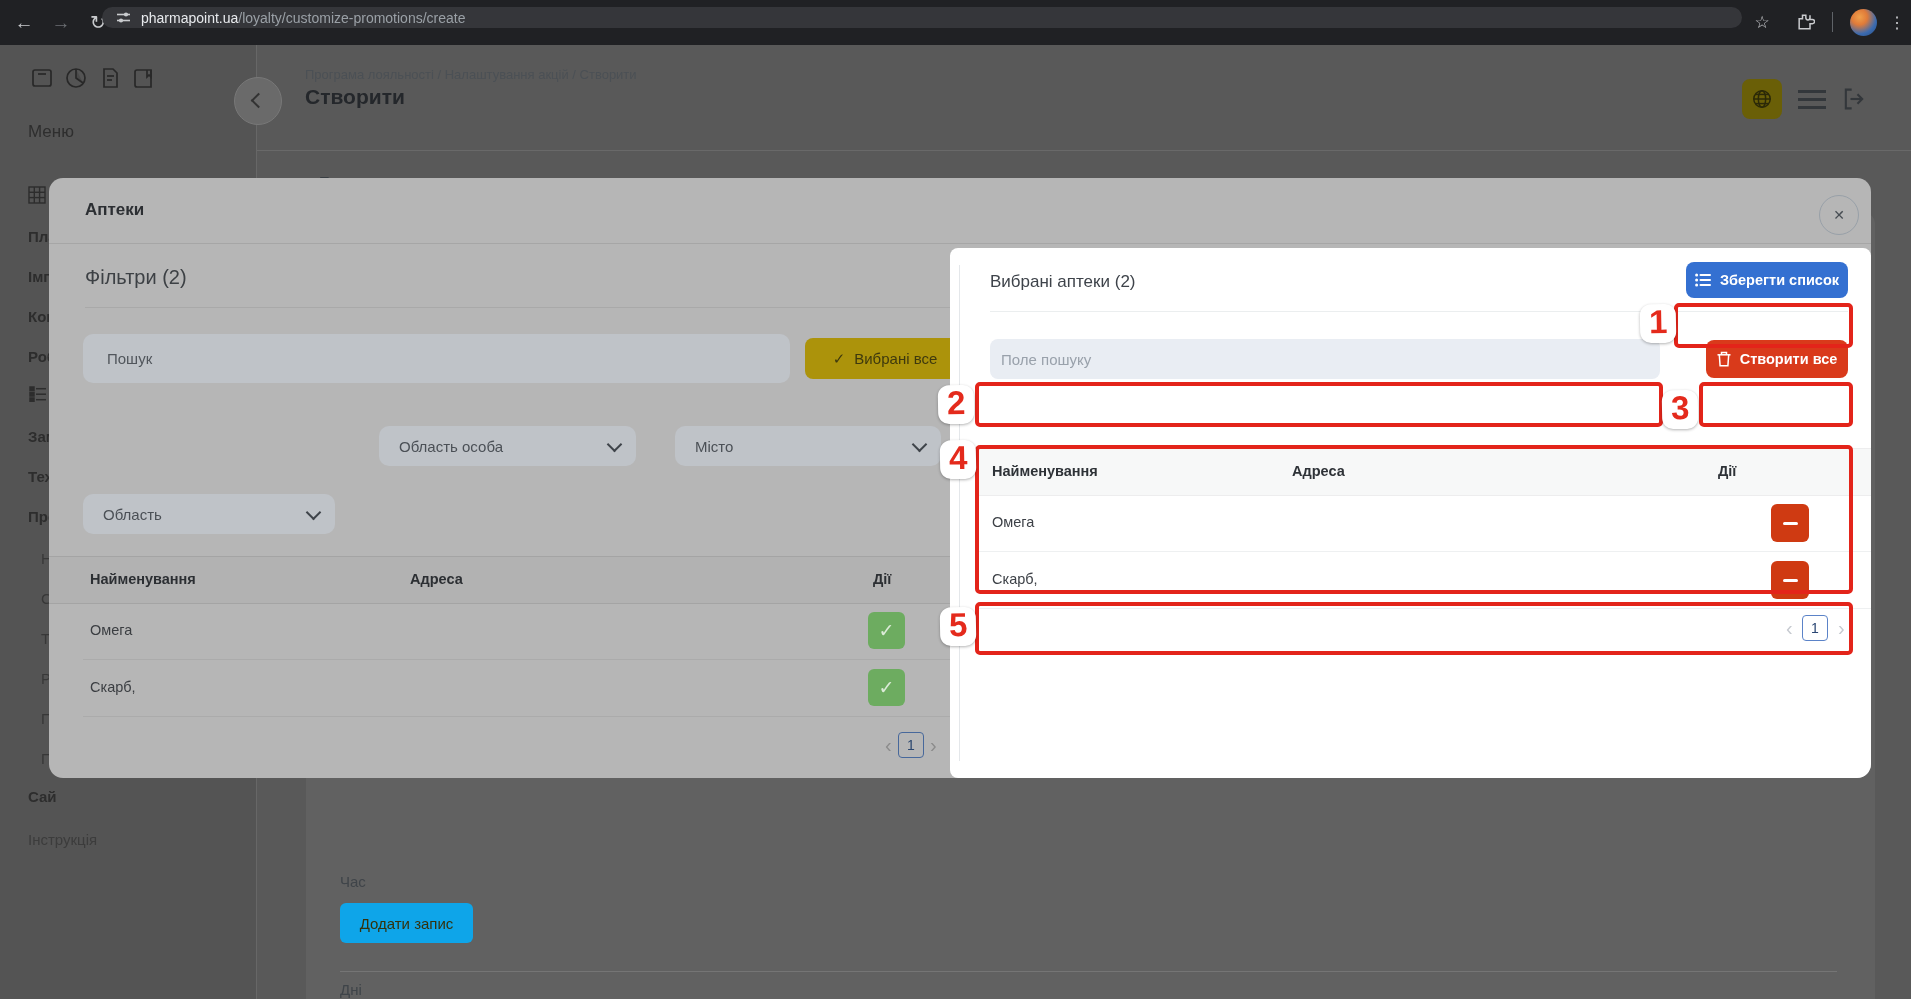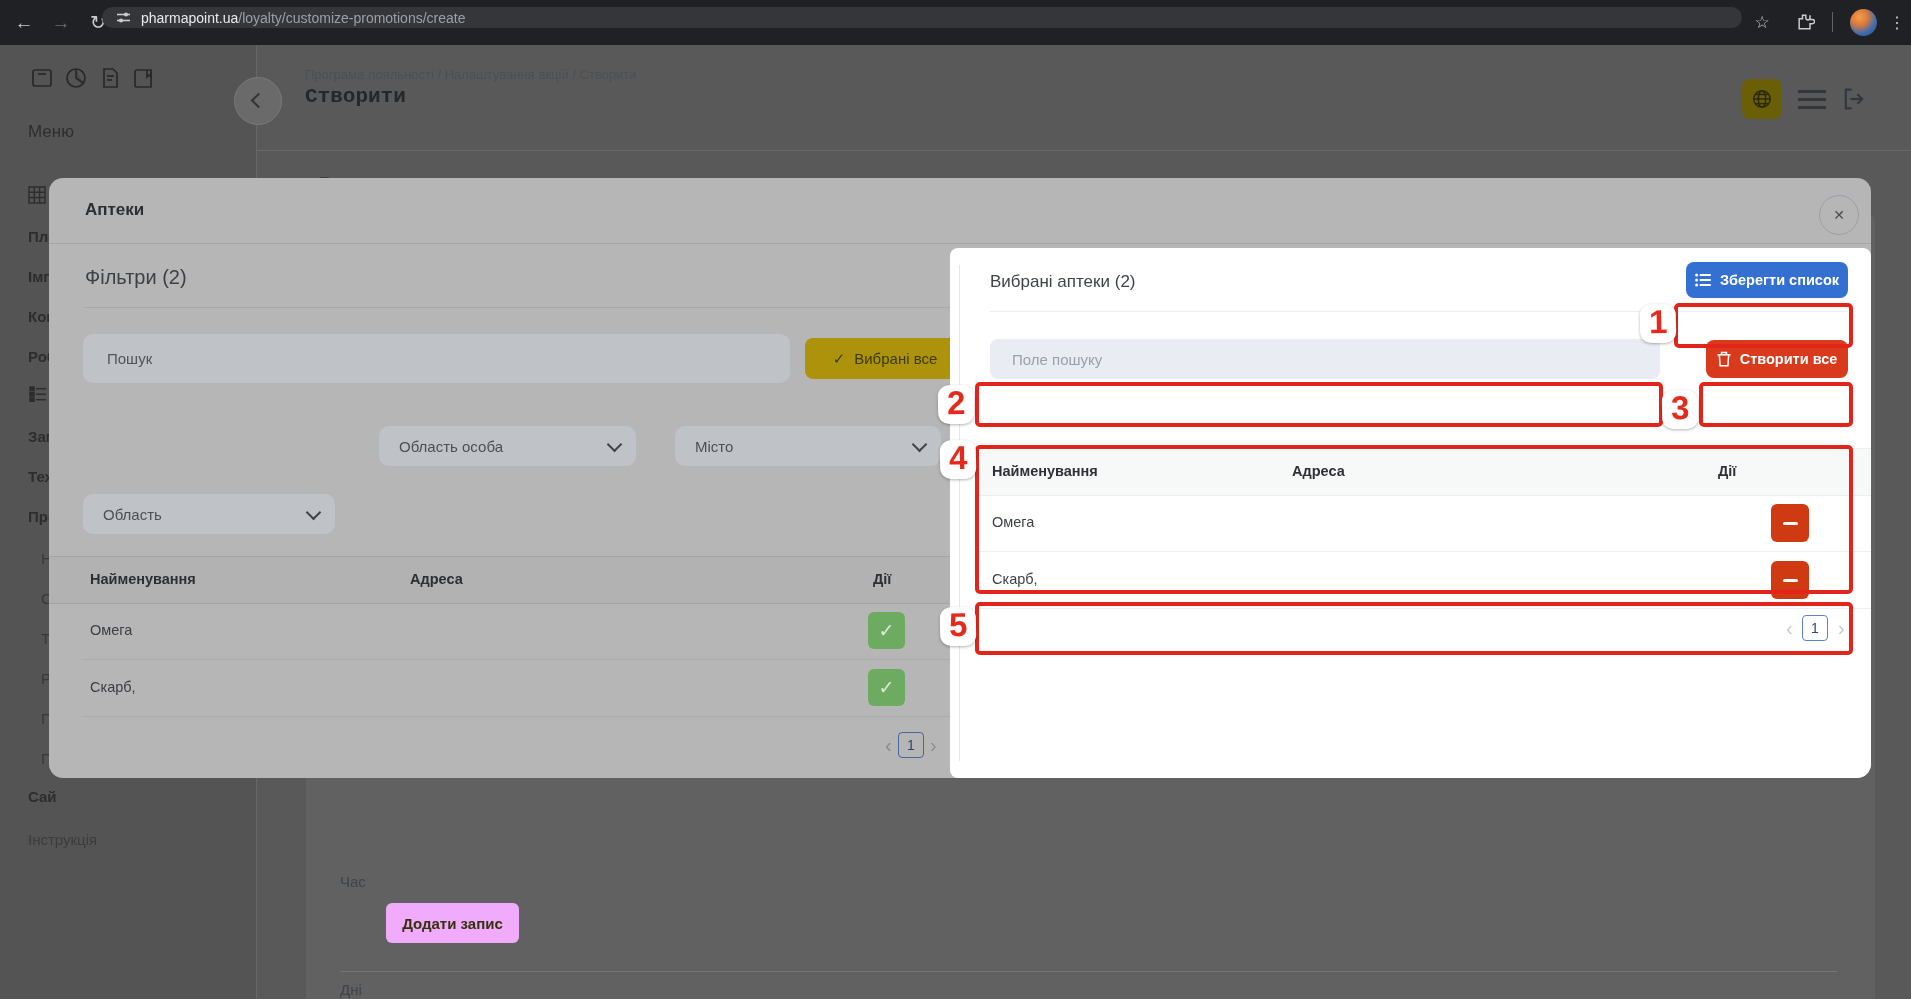--- a/index.html
+++ b/index.html
@@ -15,40 +15,40 @@
             border-radius:16px;display:flex;align-items:center;}
   .url-text{font-size:14px;color:#e8eaed;margin-left:10px;white-space:nowrap;}
   .url-path{color:#9aa0a6;}
   .avatar{position:absolute;width:27px;height:27px;border-radius:50%;
           background:radial-gradient(circle at 35% 30%,#f0a04b 0%,#e07b39 30%,#3b6bb0 65%,#274b7e 100%);}
   
   .pagebg{position:absolute;left:0;top:45px;width:1911px;height:954px;background:#595959;}
   .sidebar{position:absolute;left:0;top:0;width:256px;height:954px;background:#545454;border-right:1px solid #676767;}
   .side-item{position:absolute;left:28px;font-size:15px;font-weight:700;color:#2d2d2d;white-space:nowrap;}
   .side-sub{left:41px;font-weight:400;color:#383838;}
-  .main-hd{color:#24272b;font-family:Liberation Mono, monospace;}
+  .main-hd{color:#24272b;}
   .card{position:absolute;left:306px;top:168px;width:1569px;height:800px;background:#616161;border-radius:10px;}
-  .ybtn-dim{position:absolute;background:#f0abfc;border-radius:6px;color:#34320d;font-size:15px;
-            display:flex;align-items:center;justify-content:center;font-weight:700;margin-left:46px;}
+  .ybtn-dim{position:absolute;background:#0ea5e9;border-radius:6px;color:#34320d;font-size:15px;
+            display:flex;align-items:center;justify-content:center;font-weight:400;}
   
   .modal{position:absolute;left:49px;top:178px;width:1822px;height:600px;background:#b6b6b6;border-radius:14px;z-index:10;}
   .drop{position:absolute;height:40px;background:#bfc3c8;border-radius:10px;color:#4b5056;font-size:15px;
         display:flex;align-items:center;padding-left:20px;box-sizing:border-box;}
   .chev{position:absolute;right:16px;top:13px;width:9px;height:9px;border-right:2px solid #3f444a;
         border-bottom:2px solid #3f444a;transform:rotate(45deg);}
   .gbtn{position:absolute;width:37px;height:37px;background:#6dac60;border-radius:6px;color:#dcebd8;
         font-size:19px;display:flex;align-items:center;justify-content:center;}
   .pag-chev{font-size:20px;color:#8c8c8c;line-height:26px;}
   .pag-box{position:absolute;width:26px;height:26px;border:1px solid #47689b;border-radius:4px;color:#2b466e;
            font-size:14px;display:flex;align-items:center;justify-content:center;box-sizing:border-box;}
   
   .panel{position:absolute;left:950px;top:248px;width:921px;height:530px;background:#ffffff;
          border-radius:8px 8px 14px 8px;z-index:20;}
   .p-input{position:absolute;background:#e9edf3;border:none;border-radius:8px;font-size:15px;color:#3e434a;
-           padding-left:22px;box-sizing:border-box;font-family:"Liberation Sans",sans-serif;outline:none;}
+           padding-left:11px;box-sizing:border-box;font-family:"Liberation Sans",sans-serif;outline:none;}
   .p-input::placeholder{color:#99a1ab;}
   .m-input{position:absolute;background:#bfc3c8;border:none;border-radius:10px;font-size:15px;color:#3b4045;
            padding-left:24px;box-sizing:border-box;font-family:"Liberation Sans",sans-serif;outline:none;}
   .m-input::placeholder{color:#51565c;}
   .minus-btn{position:absolute;width:38px;height:38px;background:#cf3a12;border-radius:6px;
              display:flex;align-items:center;justify-content:center;}
   .minus-bar{width:15px;height:3px;background:#fff;border-radius:2px;}
   
   .ann{position:absolute;border:4px solid #e3241a;border-radius:5px;box-sizing:border-box;z-index:40;}
   .callout{position:absolute;z-index:45;background:#ffffff;border-radius:11px;padding:1px 9px 3px 9px;

